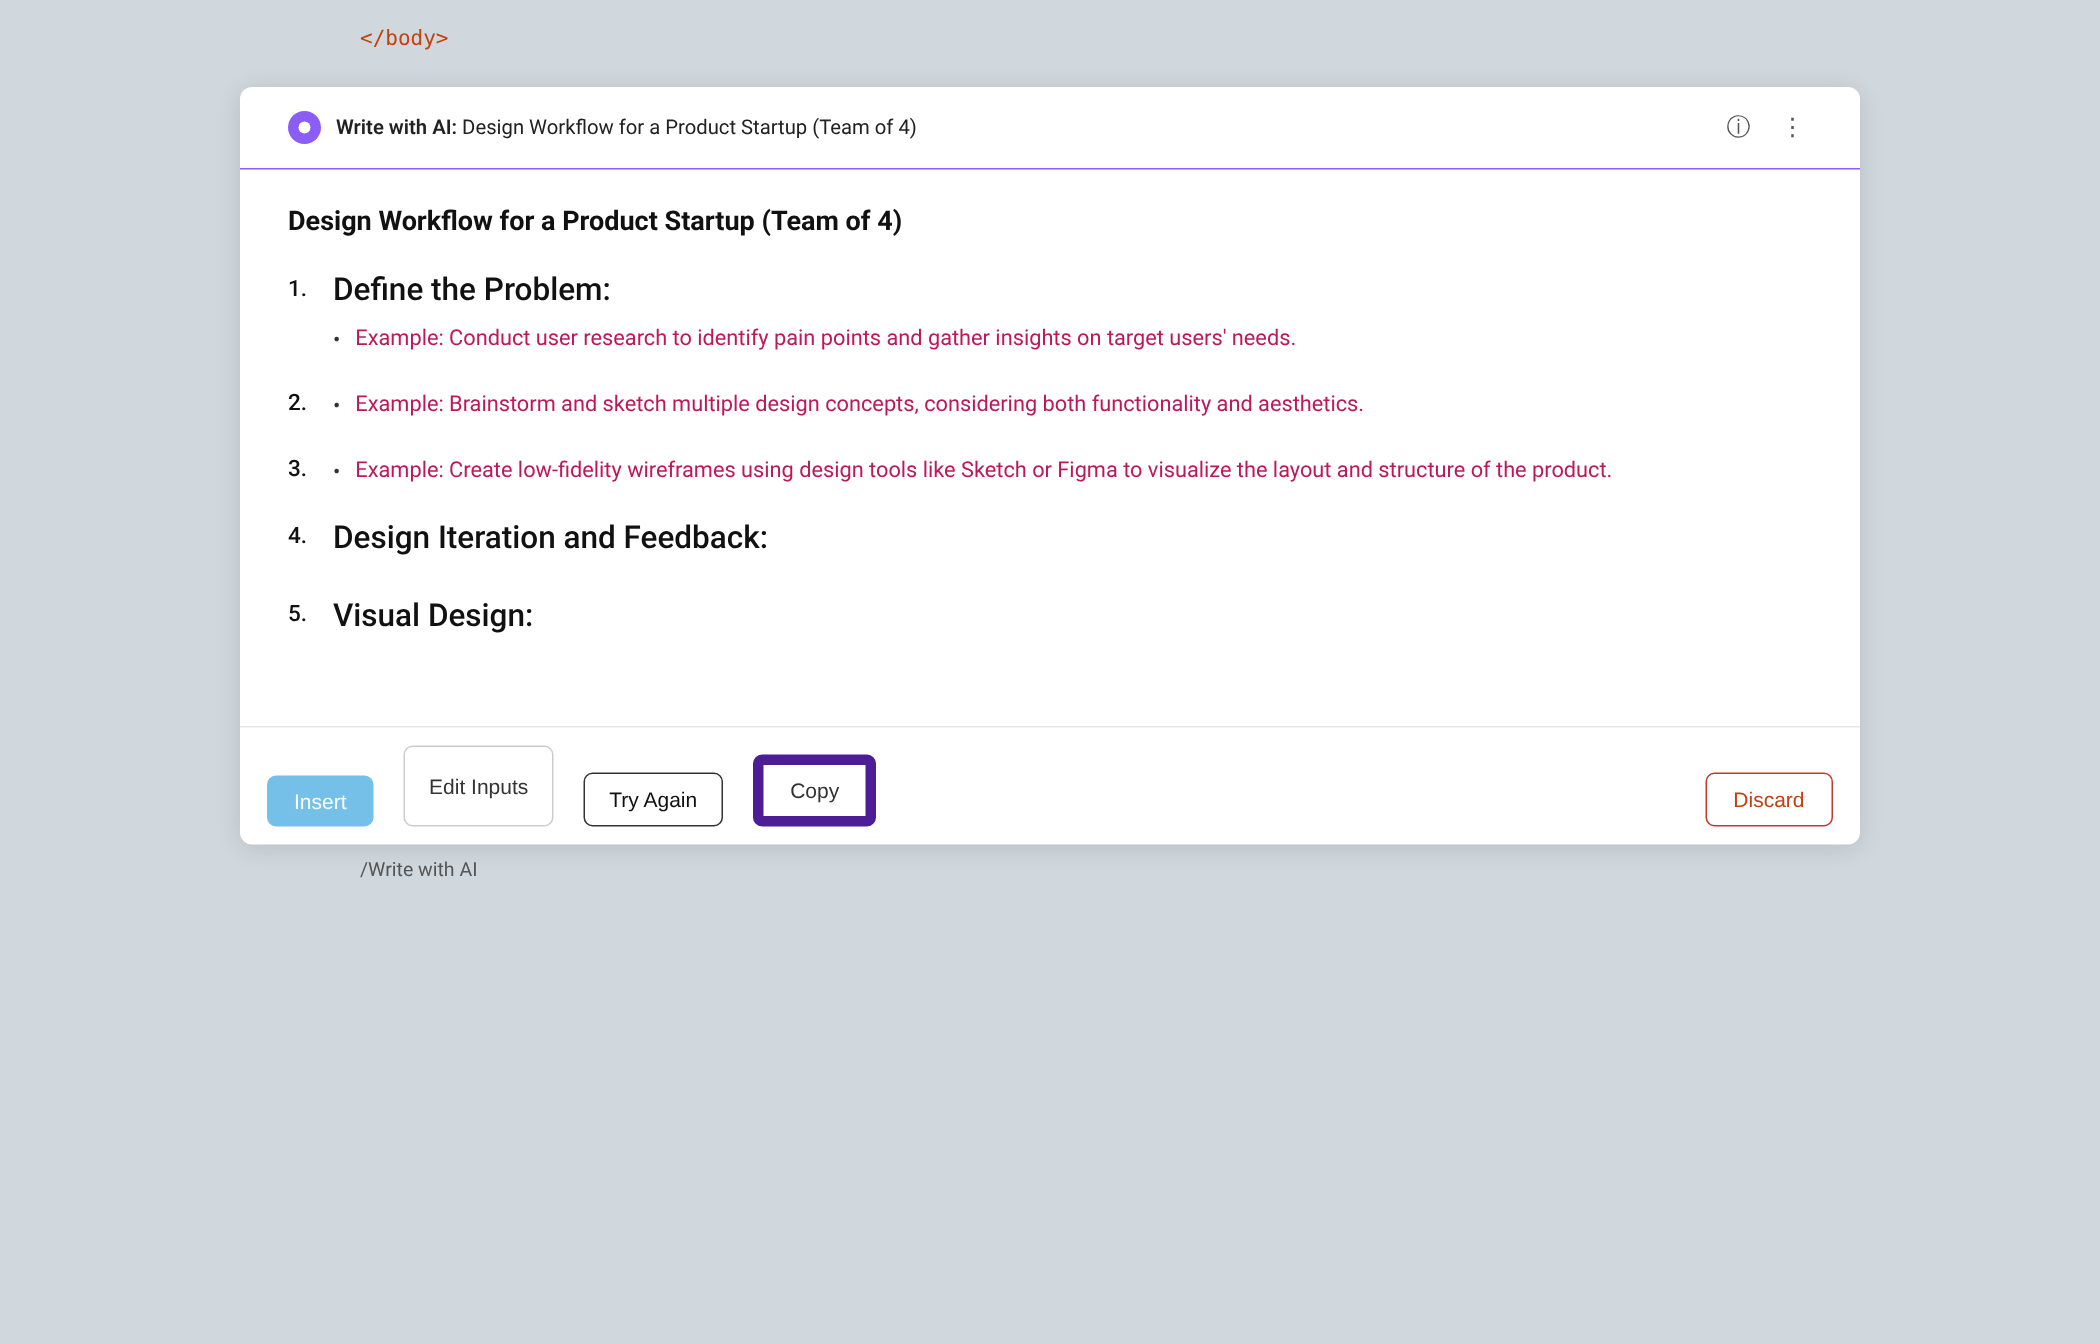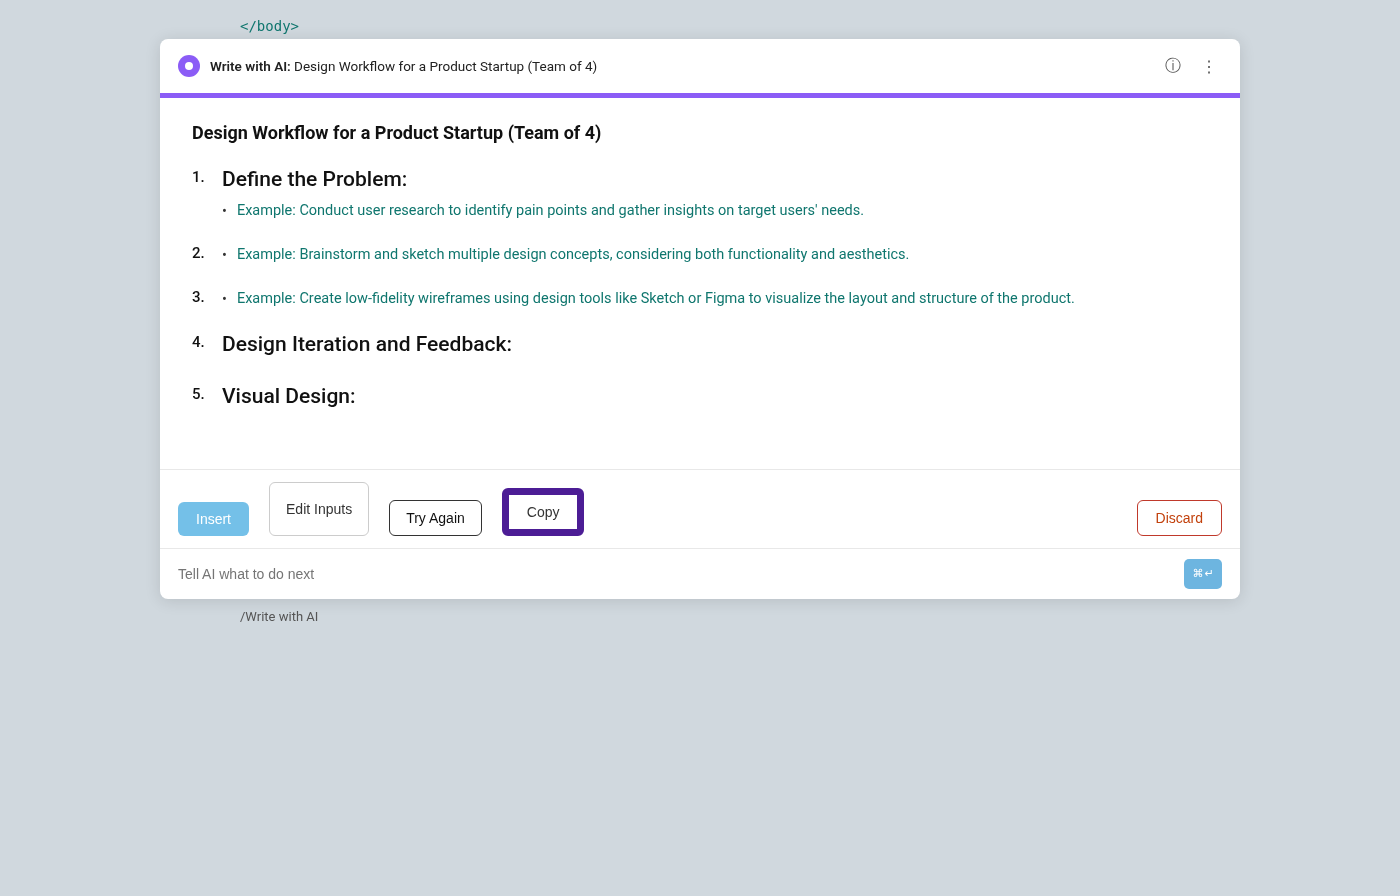--- a/index.html
+++ b/index.html
@@ -24,43 +24,43 @@
       width: 100%;
       height: 100%;
       display: flex;
       flex-direction: column;
       align-items: center;
       padding: 0 160px;
       position: relative;
     }
 
     .code-tag {
-      color: #0f766e;
+      color: #c2410c;
       font-size: 14px;
       font-family: monospace;
       align-self: flex-start;
-      padding: 18px 0 5px 80px;
+      padding: 18px 0 24px 80px;
     }
 
     .ai-panel {
       width: 100%;
       background: #ffffff;
       border-radius: 8px;
       box-shadow: 0 2px 16px rgba(0,0,0,0.12);
       overflow: hidden;
       display: flex;
       flex-direction: column;
       position: relative;
     }
 
     .panel-header {
       display: flex;
       align-items: center;
-      padding: 14px 18px;
-      border-bottom: 5px solid #8b5cf6;
+      padding: 14px 32px;
+      border-bottom: 1px solid #8b5cf6;
       gap: 10px;
       justify-content: center;
     }
 
     .ai-icon {
       width: 22px;
       height: 22px;
       flex-shrink: 0;
     }
 
@@ -159,21 +159,21 @@
 
     .bullet-list {
       list-style: none;
       padding: 0;
     }
 
     .bullet-list li {
       display: flex;
       gap: 10px;
       font-size: 14.5px;
-      color: #0f766e;
+      color: #be185d;
       line-height: 1.6;
     }
 
     .bullet-list li::before {
       content: "•";
       color: #333;
       flex-shrink: 0;
       margin-top: 1px;
     }
 
@@ -361,24 +361,17 @@
     </div>
 
     <div class="action-bar">
       <button class="btn-insert">Insert</button>
       <button class="btn-edit-inputs">Edit Inputs</button>
       <button class="btn-try-again">Try Again</button>
       <button class="btn-copy">Copy</button>
       <button class="btn-discard">Discard</button>
     </div>
 
-    <div class="tell-ai-bar">
-      <input class="tell-ai-input" type="text" placeholder="Tell AI what to do next" style="">
-      <button class="send-btn">
-        <span style="font-size:11px;">⌘</span>
-        <span style="font-size:11px;">↵</span>
-      </button>
-    </div>
 
   </div>
 
   <div class="bottom-label">/Write with AI</div>
 </div>
 
 </body></html>

